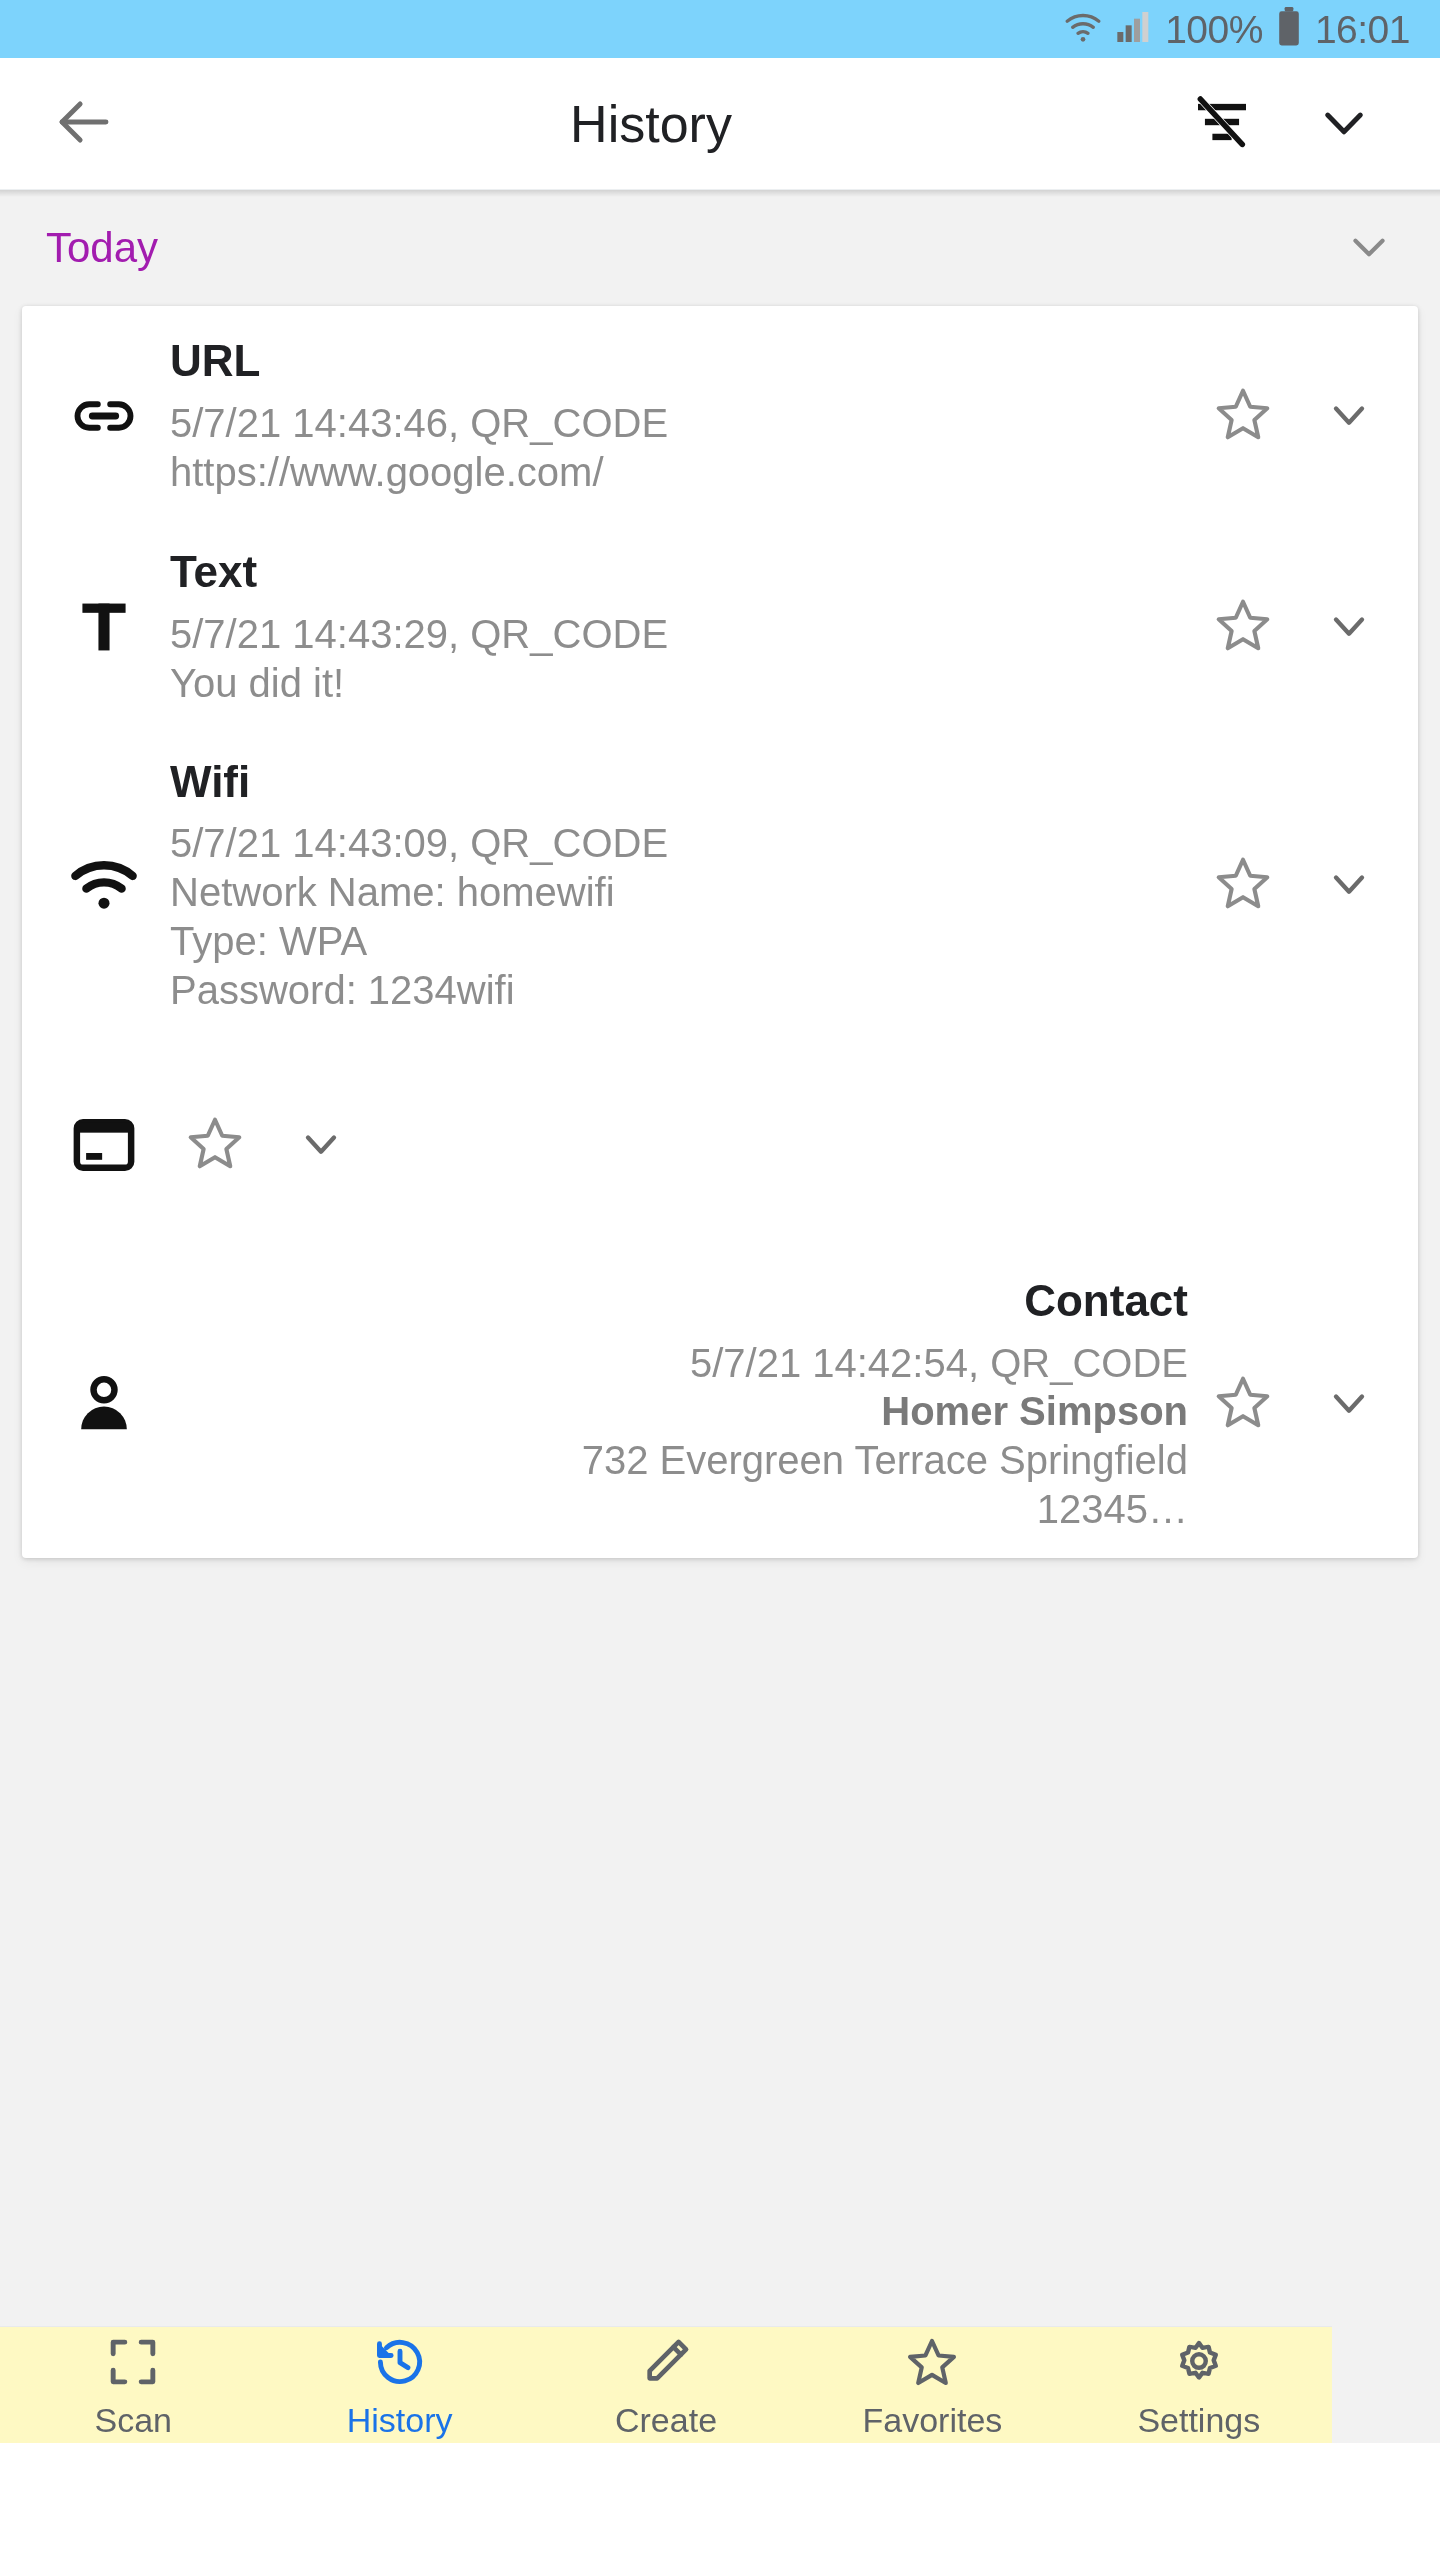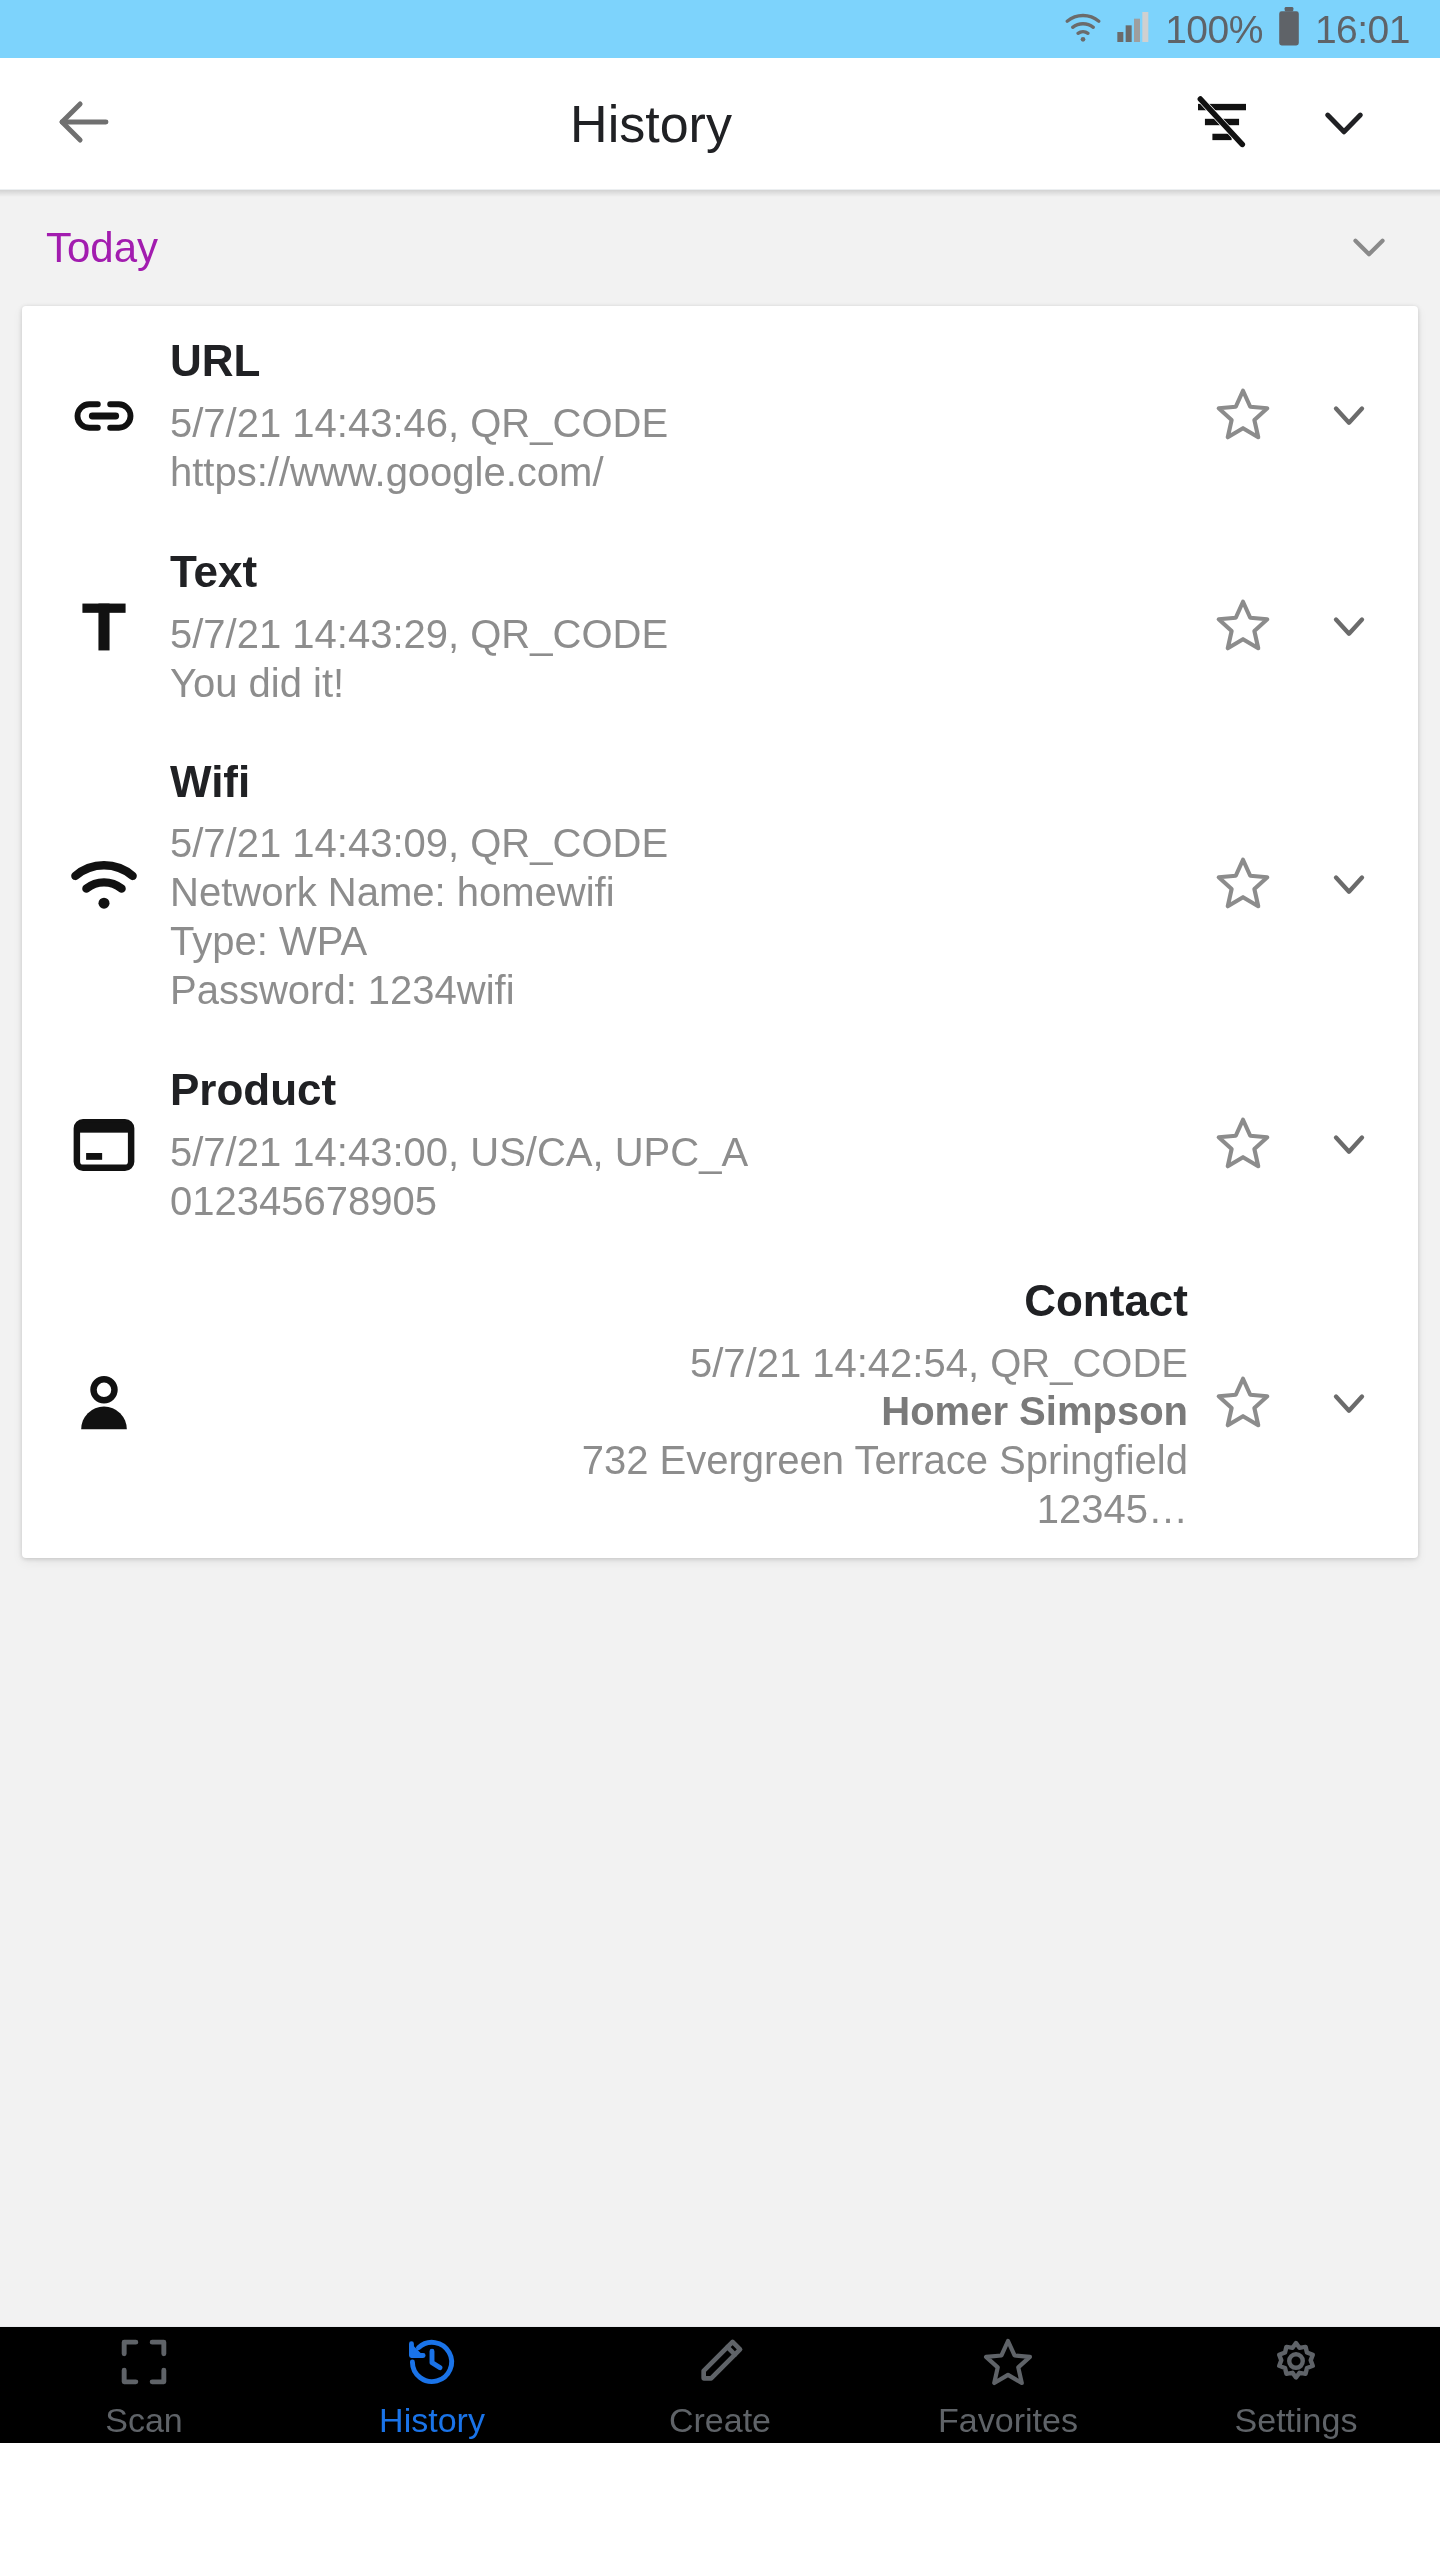--- a/index.html
+++ b/index.html
@@ -177,23 +177,23 @@
     display: flex;
     align-items: center;
     justify-content: center;
   }
 
   
   .bottom-nav {
     position: absolute;
     left: 0;
     bottom: 0;
-    width: 1440px;
+    width: 1332px;
     height: 117px;
-    background: #000000;
+    background: #fef9c3;
     display: flex;
     align-items: center;
     border-top: 1px solid #e8eaed;
     box-sizing: border-box;
   }
   .nav-item {
     flex: 1 1 0;
     display: flex;
     flex-direction: column;
     align-items: center;
@@ -387,25 +387,20 @@
     </div>
 
     <div class="hrow" style="min-height:212px;">
       <div class="hrow-icon">
         <svg width="74" height="74" viewBox="0 0 24 24">
           <rect x="3.2" y="4.6" width="17.6" height="14.8" rx="2" fill="none" stroke="#111111" stroke-width="2.1"></rect>
           <rect x="3.2" y="4.6" width="17.6" height="3.4" fill="#111111"></rect>
           <rect x="6.2" y="14.6" width="5.2" height="2.2" fill="#111111"></rect>
         </svg>
       </div>
-      <div class="hrow-body">
-        <div class="hrow-title">Product</div>
-        <div class="hrow-meta">5/7/21 14:43:00, US/CA, UPC_A</div>
-        <div class="hrow-line">012345678905</div>
-      </div>
       <div class="hrow-actions">
         <div class="act-btn">
           <span>
             <svg width="62" height="62" viewBox="0 0 24 24" fill="none" stroke="#8c8c8c" stroke-width="1.6" stroke-linejoin="round">
               <polygon points="12,3 14.8,9.2 21.4,9.8 16.4,14.3 17.9,21 12,17.5 6.1,21 7.6,14.3 2.6,9.8 9.2,9.2"></polygon>
             </svg>
           </span>
         </div>
         <div class="act-btn">
           <span>

